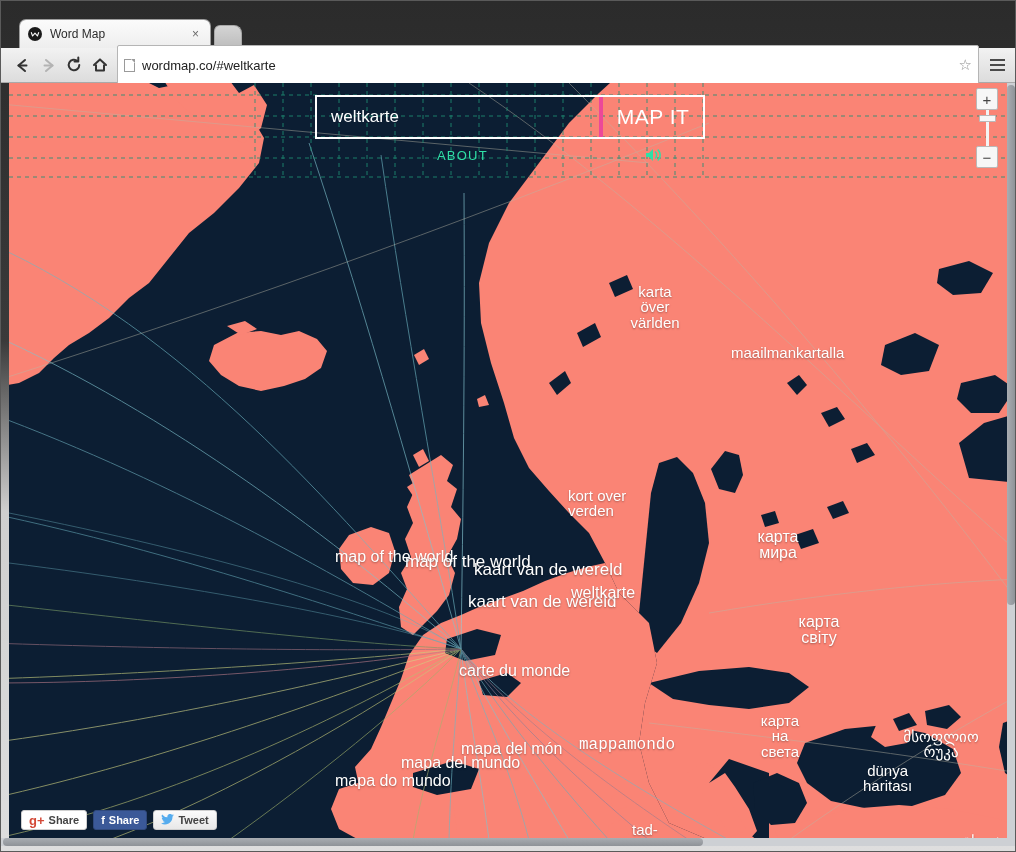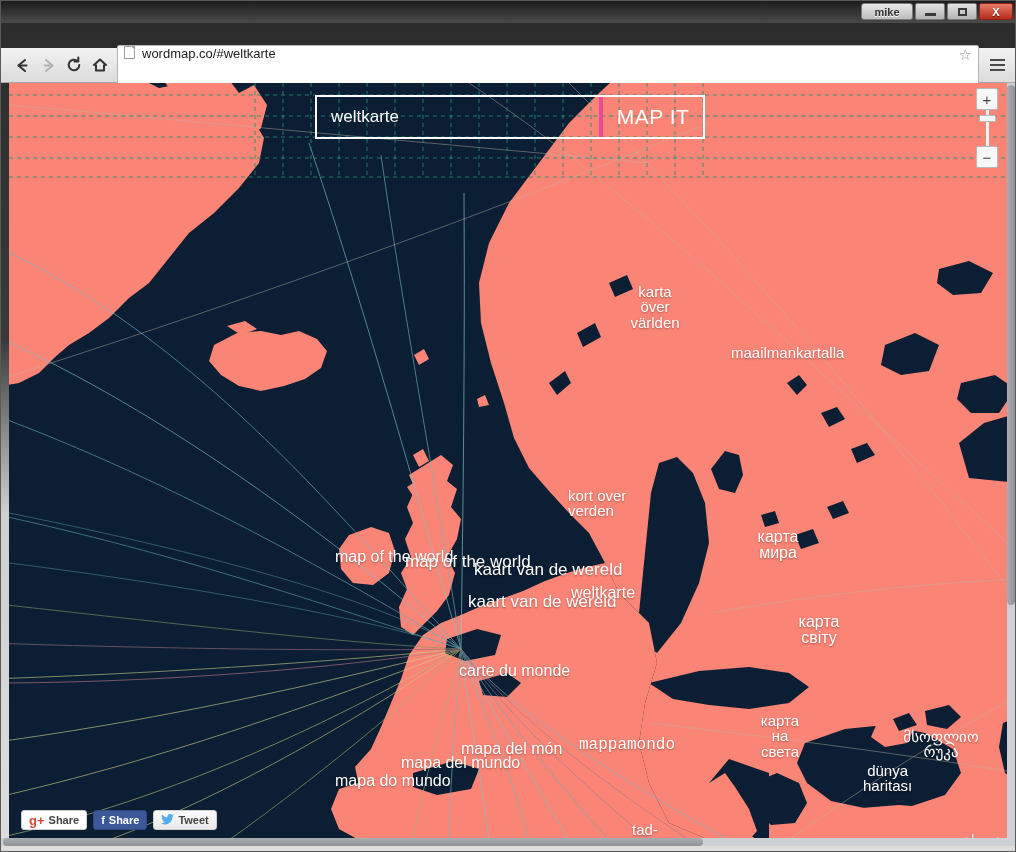--- a/index.html
+++ b/index.html
@@ -46,21 +46,21 @@
     border-radius:6px 8px 0 0; border:1px solid #a8a8a8; border-bottom:none; }
 
   
   .toolbar { position:absolute; left:0; top:47px; width:1016px; height:35px;
     background:linear-gradient(180deg,#f2f2f2,#dcdcdc);
     border-bottom:1px solid #a9a9a9; display:flex; align-items:center; padding:0 8px; }
   .navbtn { width:26px; height:26px; display:flex; align-items:center; justify-content:center; }
   .navbtn svg { display:block; }
   .omnibox { flex:1; height:40px; margin:0 6px 0 4px; background:#fff;
     border:1px solid #b5b5b5; border-radius:2px;
-    display:flex; padding:0 6px; }
+    display:flex; align-items:center; padding:0 6px; }
   .pageicon { width:11px; height:13px; background:#fff; border:1px solid #9a9a9a;
     position:relative; flex:0 0 auto; }
   .pageicon:after { content:""; position:absolute; right:-1px; top:-1px;
     border-width:0 4px 4px 0; border-style:solid; border-color:#fff #9a9a9a; }
   .urltext { font-size:13px; color:#222; margin-left:7px; white-space:nowrap; }
   .star { font-size:15px; color:#8f8f8f; margin-left:auto; }
   .menubtn { width:24px; height:26px; display:flex; flex-direction:column;
     align-items:center; justify-content:center; gap:3px; }
   .menubtn i { display:block; width:15px; height:2px; background:#4a4a4a; }
 
@@ -128,33 +128,34 @@
   .vthumb { position:absolute; left:0; top:2px; width:8px; height:520px;
     background:linear-gradient(90deg,#a9adb2,#8f9398); border-radius:4px; }
   .hthumb { position:absolute; left:2px; top:0; width:700px; height:8px;
     background:linear-gradient(180deg,#a9adb2,#8f9398); border-radius:4px; }
 </style>
 </head>
 <body>
 
 <div class="window">
 
-  <div class="titlebar">
-    <div class="winbtns">
-      <div class="userbtn">mike</div>
-      <div class="wbtn">
-          <span class="dash"></span>
-        </div>
-      <div class="wbtn">
-          <span class="sq"></span>
-        </div>
-      <div class="wbtn close">X</div>
-    </div>
+
+  <div class="tabstrip">
+    <div class="tab">
+      <span class="favicon">
+        <svg width="12" height="12" viewBox="0 0 12 12">
+          <circle cx="6" cy="6" r="6" fill="#1a1a1a"></circle>
+          <path d="M2.2 4.2 L3.6 8 L6 5.2 L8.4 8 L9.8 4.2" stroke="#fff" stroke-width="1.1" fill="none" stroke-linejoin="round"></path>
+        </svg>
+      </span>
+      <span class="tabtitle">Word Map</span>
+      <span class="tabclose">×</span>
+    </div>
+    <div class="newtab"></div>
   </div>
-
 
   <div class="toolbar">
     <div class="navbtn">
       <svg width="17" height="17" viewBox="0 0 17 17">
           <path d="M11 3 L4.5 8.5 L11 14" stroke="#333" stroke-width="2" fill="none" stroke-linecap="round" stroke-linejoin="round"></path>
           <path d="M4.5 8.5 H12.5" stroke="#333" stroke-width="2" stroke-linecap="round"></path>
         </svg>
     </div>
     <div class="navbtn">
       <svg width="17" height="17" viewBox="0 0 17 17">
@@ -364,20 +365,30 @@
         <line x1="694" y1="0" x2="694" y2="95"></line>
         <line x1="274" y1="0" x2="274" y2="95"></line>
         <line x1="246" y1="0" x2="246" y2="95"></line>
       </g>
     </svg>
 
     <div class="searchwrap">
       <input class="searchinput" type="text" value="weltkarte" style="">
       <div class="mapit">MAP IT</div>
     </div>
+    <div class="aboutrow">
+      <span class="aboutlink">ABOUT</span>
+      <span class="soundicon">
+        <svg width="20" height="16" viewBox="0 0 20 16">
+          <path d="M1 6 H4 L8 2 V14 L4 10 H1 Z" fill="#2fe0a6"></path>
+          <path d="M10.5 5 C12 6.5 12 9.5 10.5 11" stroke="#2fe0a6" stroke-width="1.6" fill="none" stroke-linecap="round"></path>
+          <path d="M13.2 3 C15.8 5.8 15.8 10.2 13.2 13" stroke="#2fe0a6" stroke-width="1.6" fill="none" stroke-linecap="round"></path>
+        </svg>
+      </span>
+    </div>
 
     <div id="labels">
         <div class="wlabel" style="left: 646px; top: 201px; font-size: 15px; text-align: center; transform: translateX(-50%);">karta
 över
 världen</div>
         <div class="wlabel" style="left: 722px; top: 262px; font-size: 15px;">maailmankartalla</div>
         <div class="wlabel" style="left: 559px; top: 405px; font-size: 15px;">kort over
 verden</div>
         <div class="wlabel" style="left: 769px; top: 446px; font-size: 16px; text-align: center; transform: translateX(-50%);">карта
 мира</div>

